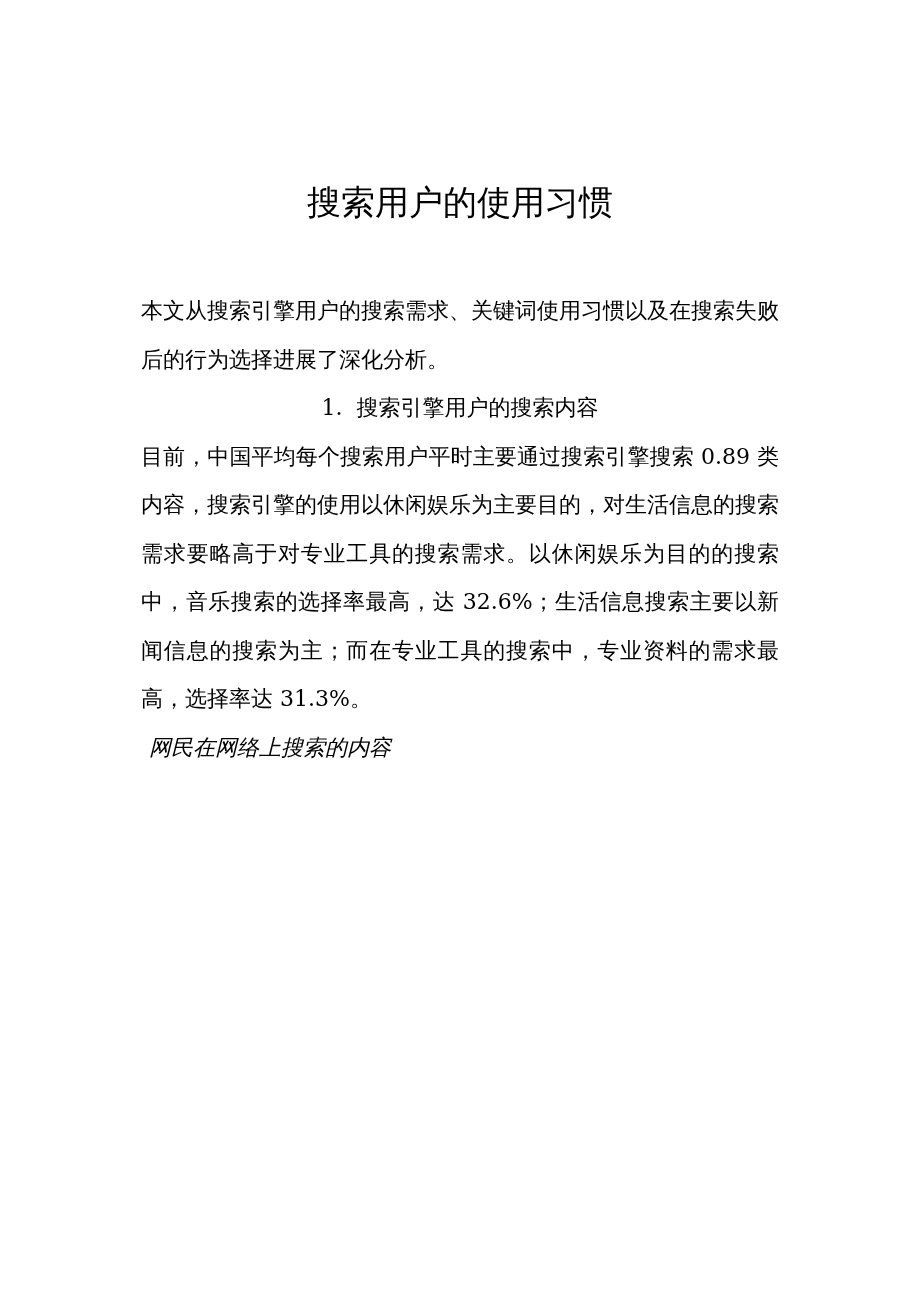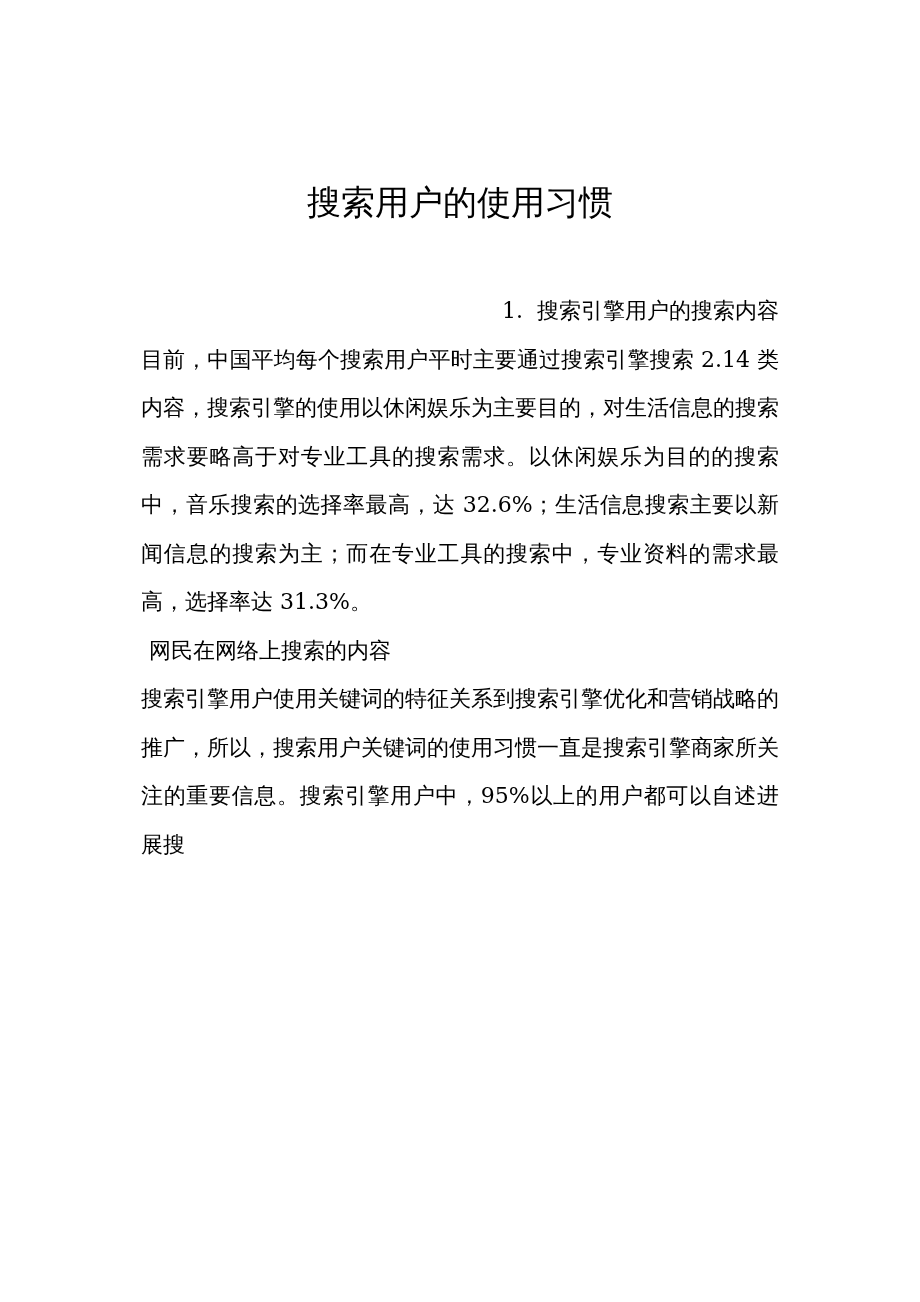--- a/index.html
+++ b/index.html
@@ -31,36 +31,37 @@
   }
   .para {
     font-size: 22px;
     line-height: 48.5px;
     margin: 0;
     text-align: justify;
     word-break: break-all;
     overflow-wrap: anywhere;
   }
   .heading-num {
-    text-align: right;
+    text-align: center;
   }
   .caption {
     text-align: left;
     text-indent: 8px;
+    font-style: italic;
   }
 </style>
 </head>
 <body>
 
 <div class="page">
   <h1 class="doc-title">搜索用户的使用习惯</h1>
 
+  <p class="para">本文从搜索引擎用户的搜索需求、关键词使用习惯以及在搜索失败后的行为选择进展了深化分析。</p>
 
   <p class="para heading-num">1.&nbsp; 搜索引擎用户的搜索内容</p>
 
-  <p class="para">目前，中国平均每个搜索用户平时主要通过搜索引擎搜索 2.14 类内容，搜索引擎的使用以休闲娱乐为主要目的，对生活信息的搜索需求要略高于对专业工具的搜索需求。以休闲娱乐为目的的搜索中，音乐搜索的选择率最高，达 32.6%；生活信息搜索主要以新闻信息的搜索为主；而在专业工具的搜索中，专业资料的需求最高，选择率达 31.3%。</p>
+  <p class="para">目前，中国平均每个搜索用户平时主要通过搜索引擎搜索 0.89 类内容，搜索引擎的使用以休闲娱乐为主要目的，对生活信息的搜索需求要略高于对专业工具的搜索需求。以休闲娱乐为目的的搜索中，音乐搜索的选择率最高，达 32.6%；生活信息搜索主要以新闻信息的搜索为主；而在专业工具的搜索中，专业资料的需求最高，选择率达 31.3%。</p>
 
 
   <p class="para caption">网民在网络上搜索的内容</p>
 
 
-  <p class="para">搜索引擎用户使用关键词的特征关系到搜索引擎优化和营销战略的推广，所以，搜索用户关键词的使用习惯一直是搜索引擎商家所关注的重要信息。搜索引擎用户中，95%以上的用户都可以自述进展搜</p>
 </div>
 
 </body></html>

